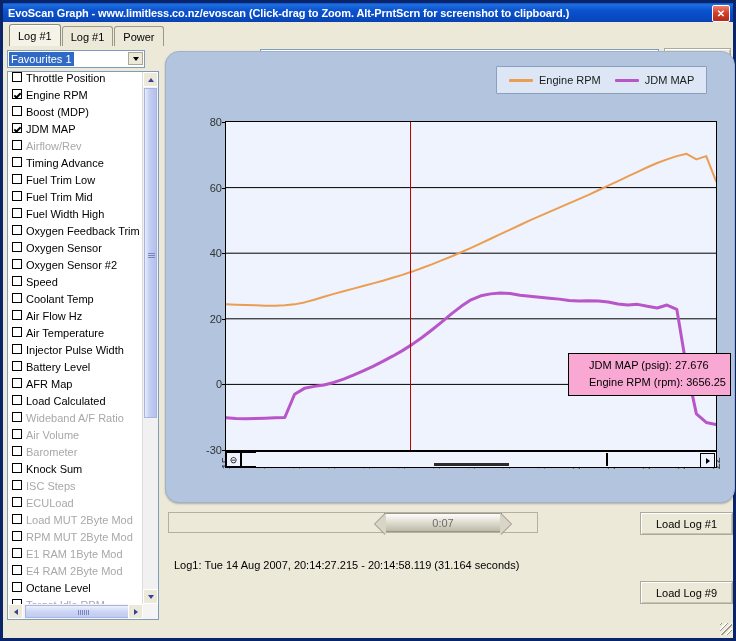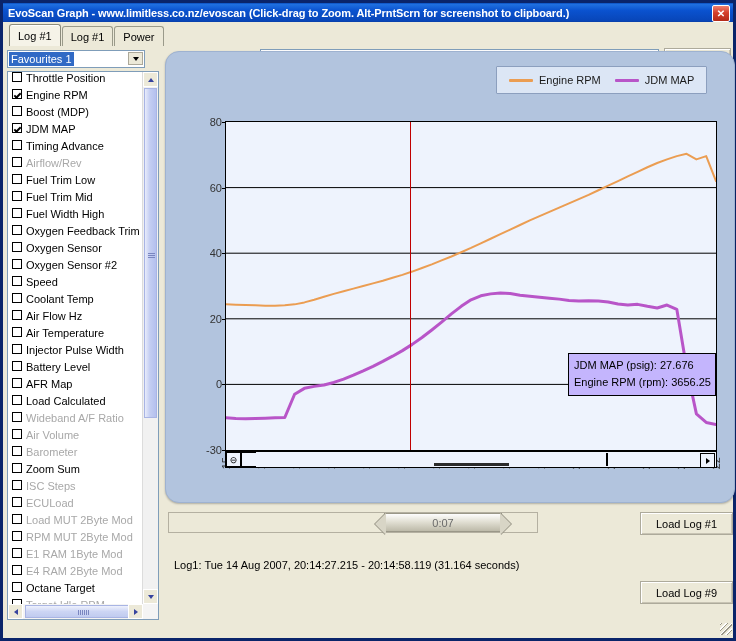--- a/index.html
+++ b/index.html
@@ -99,22 +99,22 @@
     writing-mode:vertical-rl;transform:rotate(180deg);white-space:nowrap;}
   .cursor-line{position:absolute;top:0;bottom:0;width:1px;background:#c00000;}
 
   .legend{position:absolute;left:330px;top:14px;height:28px;
     background:#dce6f5;border:1px solid #8c9fbe;box-sizing:border-box;
     display:flex;align-items:center;padding:0 12px;gap:14px;border-radius:1px;}
   .leg-item{display:flex;align-items:center;gap:6px;}
   .leg-swatch{width:24px;height:3px;border-radius:1px;}
   .leg-label{font-size:11px;color:#1a1a1a;}
 
-  .tooltip{position:absolute;left:402px;top:301px;background:#c4b5fd;
-    border:1px solid #000;box-sizing:border-box;padding:3px 4px 4px 5px;}
+  .tooltip{position:absolute;left:402px;top:301px;background:#f9a8d4;
+    border:1px solid #000;box-sizing:border-box;padding:3px 4px 4px 20px;}
   .tt-line{font-size:11px;color:#000;white-space:nowrap;line-height:17px;}
 
   
   .chart-sb{position:absolute;left:59px;top:399px;width:492px;height:17px;
     background:#eef3fd;border:1px solid #000;box-sizing:border-box;display:flex;align-items:center;}
   .csb-btn{width:15px;height:15px;border:1px solid #000;box-sizing:border-box;
     background:#eef3fd;display:flex;align-items:center;justify-content:center;
     font-size:9px;cursor:pointer;}
   .csb-thumb{position:absolute;left:17px;top:1px;width:365px;height:13px;background:#eef3fd;
     border-right:2px solid #000;box-sizing:border-box;}
@@ -187,28 +187,28 @@
         <div class="litem">
           <span class="cb"></span>
           <span class="ltext">Boost (MDP)</span>
         </div>
         <div class="litem">
           <span class="cb checked"></span>
           <span class="ltext">JDM MAP</span>
         </div>
         <div class="litem">
           <span class="cb"></span>
+          <span class="ltext dim">Airflow/Rev</span>
+        </div>
+        <div class="litem">
+          <span class="cb"></span>
           <span class="ltext">Timing Advance</span>
         </div>
         <div class="litem">
           <span class="cb"></span>
-          <span class="ltext dim">Airflow/Rev</span>
-        </div>
-        <div class="litem">
-          <span class="cb"></span>
           <span class="ltext">Fuel Trim Low</span>
         </div>
         <div class="litem">
           <span class="cb"></span>
           <span class="ltext">Fuel Trim Mid</span>
         </div>
         <div class="litem">
           <span class="cb"></span>
           <span class="ltext">Fuel Width High</span>
         </div>
@@ -263,21 +263,21 @@
         <div class="litem">
           <span class="cb"></span>
           <span class="ltext dim">Air Volume</span>
         </div>
         <div class="litem">
           <span class="cb"></span>
           <span class="ltext dim">Barometer</span>
         </div>
         <div class="litem">
           <span class="cb"></span>
-          <span class="ltext">Zoom Sum</span>
+          <span class="ltext">Knock Sum</span>
         </div>
         <div class="litem">
           <span class="cb"></span>
           <span class="ltext dim">ISC Steps</span>
         </div>
         <div class="litem">
           <span class="cb"></span>
           <span class="ltext dim">ECULoad</span>
         </div>
         <div class="litem">
@@ -291,21 +291,21 @@
         <div class="litem">
           <span class="cb"></span>
           <span class="ltext dim">E1 RAM 1Byte Mod</span>
         </div>
         <div class="litem">
           <span class="cb"></span>
           <span class="ltext dim">E4 RAM 2Byte Mod</span>
         </div>
         <div class="litem">
           <span class="cb"></span>
-          <span class="ltext">Octane Target</span>
+          <span class="ltext">Octane Level</span>
         </div>
         <div class="litem">
           <span class="cb"></span>
           <span class="ltext dim">Target Idle RPM</span>
         </div>
       </div>
 
     <div class="vsb">
       <div class="sb-btn">
           <i class="arrow-up"></i>

